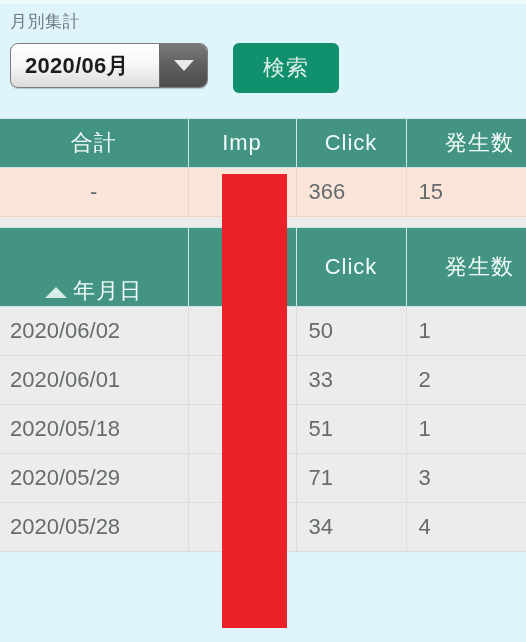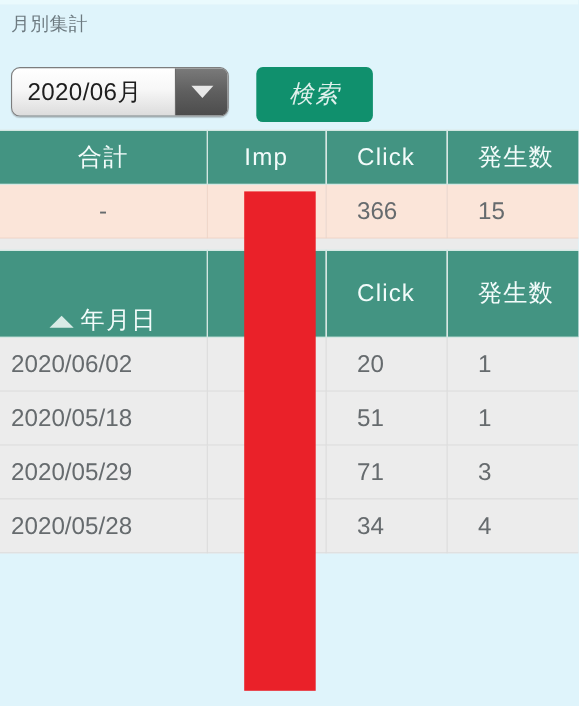--- a/index.html
+++ b/index.html
@@ -38,41 +38,42 @@
     padding: 11px 0 0 10px;
     background: #dff4fb;
     height: 118px;
   }
 
   #page-title {
     font-size: 17px;
     color: #6d7a80;
     letter-spacing: 0.5px;
     line-height: 22px;
-    margin-bottom: 28px;
+    margin-bottom: 10px;
   }
 
   #control-row {
     display: flex;
     align-items: flex-start;
     gap: 25px;
   }
 
   
   .select-wrap {
     position: relative;
     display: inline-flex;
     align-items: stretch;
     width: 198px;
     height: 45px;
     border: 1px solid #7d7d7d;
     border-radius: 8px;
     overflow: hidden;
     background: linear-gradient(to bottom, #ffffff 0%, #f7f7f7 45%, #dcdcdc 100%);
     box-shadow: 0 1px 1px rgba(0,0,0,0.18);
+    font-weight: bold;
   }
 
   .select-value {
     flex: 1;
     display: flex;
     align-items: center;
     padding-left: 14px;
     font-size: 22px;
     color: #1d1d1d;
     letter-spacing: 0.3px;
@@ -103,50 +104,49 @@
     border-radius: 6px;
     background: #10906d;
     color: #dff0ec;
     font-family: inherit;
     font-size: 22px;
     letter-spacing: 1px;
     cursor: pointer;
     display: flex;
     align-items: center;
     justify-content: center;
-    font-style: italic;
   }
 
   
   .tbl {
     width: 526px;
     border-collapse: collapse;
     table-layout: fixed;
     background: #ececec;
   }
 
   .tbl th, .tbl td {
     height: 49px;
     font-size: 22px;
     font-weight: normal;
-    padding: 0 28px;
+    padding: 0 12px;
     overflow: hidden;
     white-space: nowrap;
   }
 
   .tbl thead th {
     background: #439482;
     color: #f2fbfa;
     text-align: center;
     border-right: 1px solid #cfe6e0;
     border-top: 1px solid #cfe6e0;
     border-bottom: 1px solid #cfe6e0;
     letter-spacing: 1px;
   }
-  .tbl thead th:last-child { border-right: none; }
+  .tbl thead th:last-child { border-right: none; text-align: right; }
 
   .tbl tbody td {
     color: #666b6e;
     text-align: left;
     border-right: 1px solid #dddddd;
     border-bottom: 1px solid #dcdcdc;
     background: #ececec;
   }
   .tbl tbody td:last-child { border-right: none; }
 
@@ -273,22 +273,28 @@
         </th>
         <th></th>
         <th>Click</th>
         <th>発生数</th>
       </tr>
     </thead>
     <tbody id="detail-body">
         <tr>
           <td class="col-date">2020/06/02</td>
           <td></td>
-          <td>20</td>
+          <td>50</td>
           <td>1</td>
+        </tr>
+        <tr>
+          <td class="col-date">2020/06/01</td>
+          <td></td>
+          <td>33</td>
+          <td>2</td>
         </tr>
         <tr>
           <td class="col-date">2020/05/18</td>
           <td></td>
           <td>51</td>
           <td>1</td>
         </tr>
         <tr>
           <td class="col-date">2020/05/29</td>
           <td></td>

